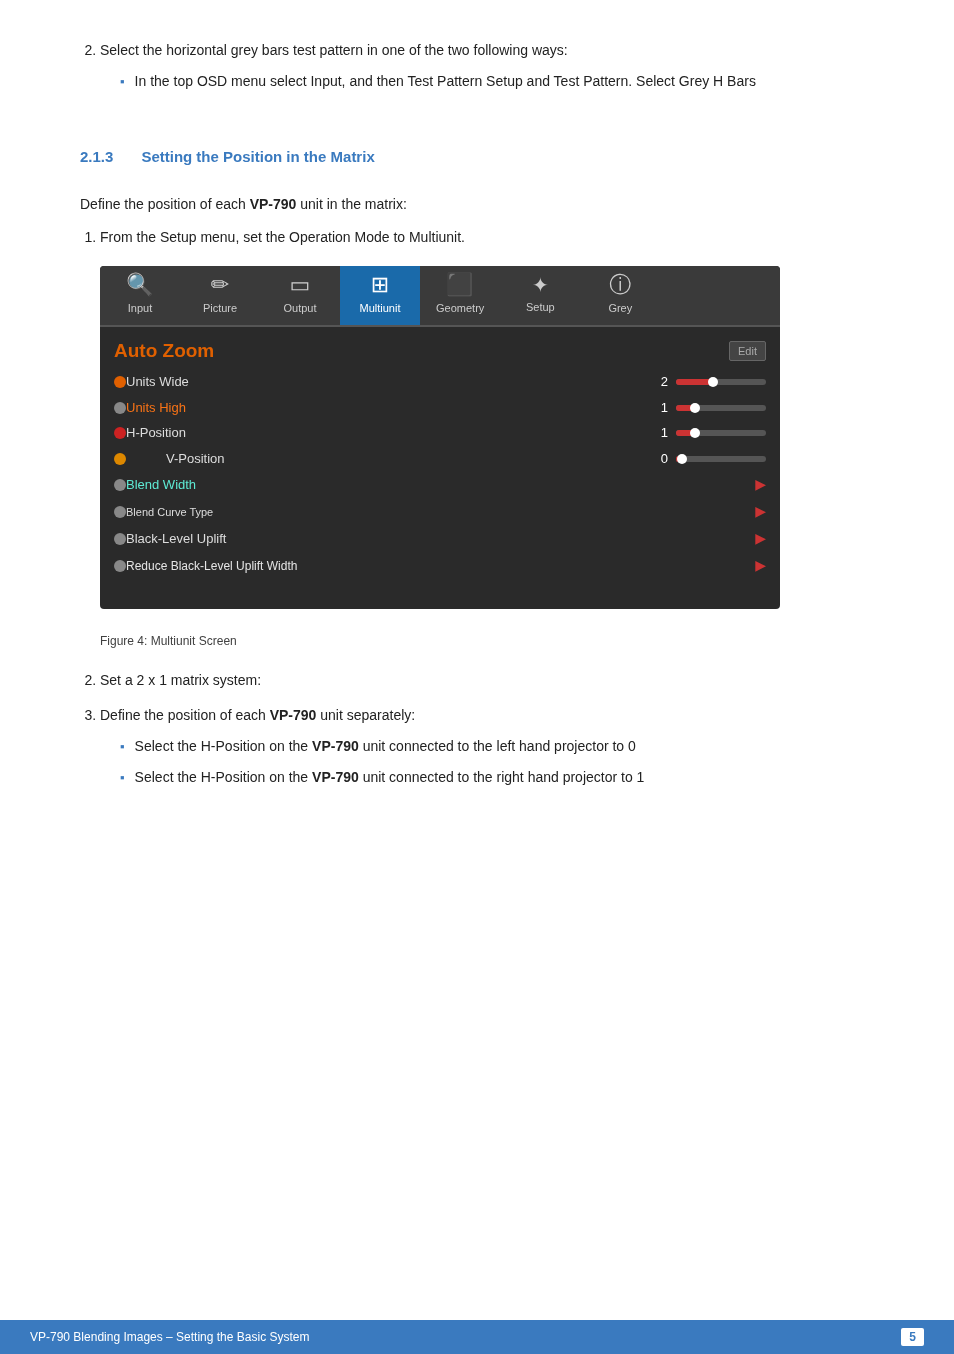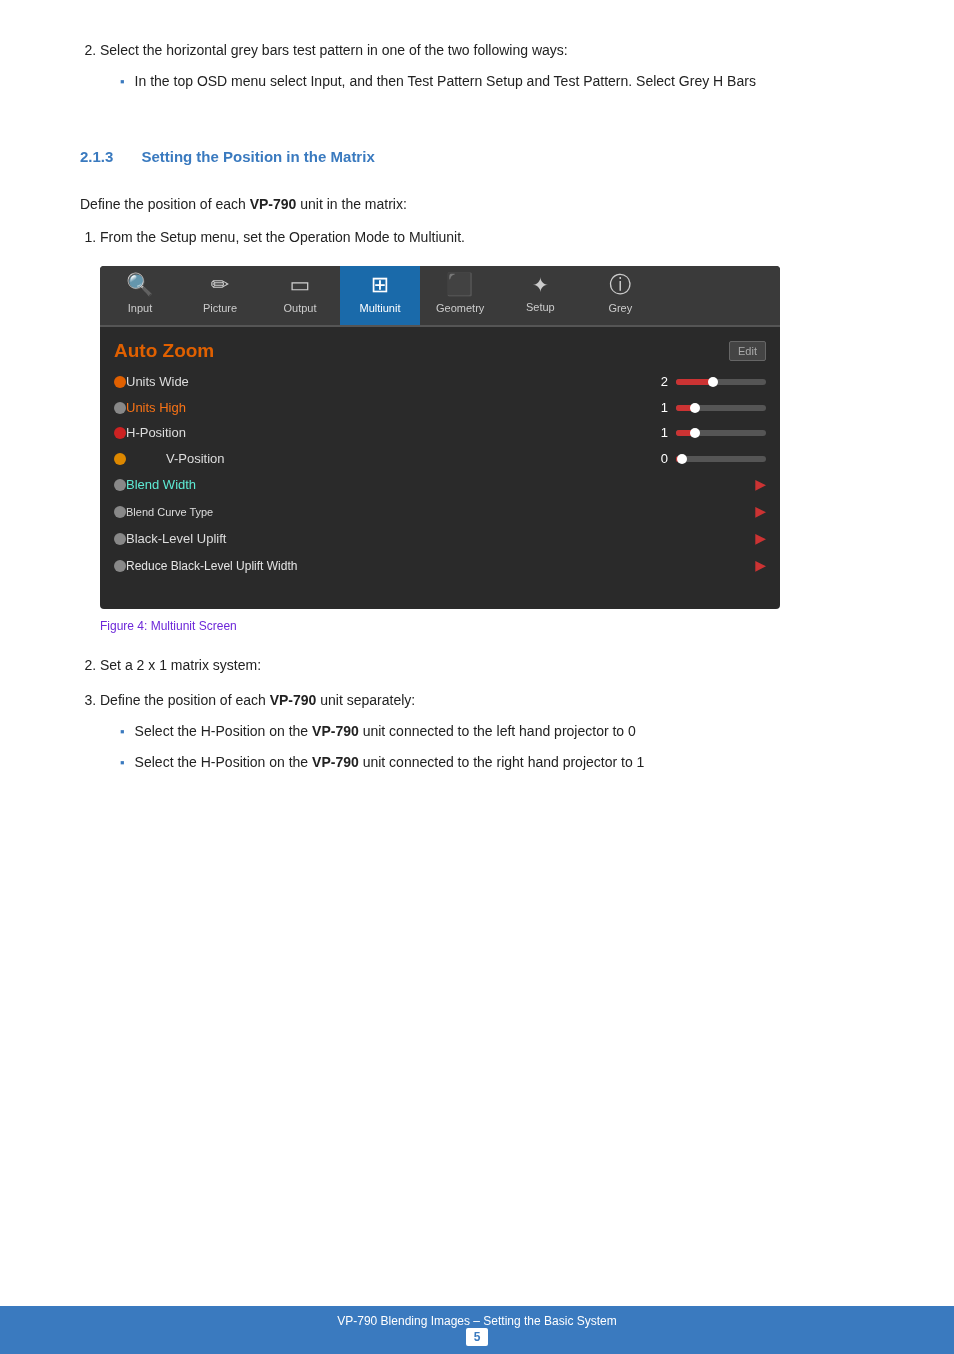--- a/index.html
+++ b/index.html
@@ -177,39 +177,38 @@
       position: absolute;
     }
 
     .osd-submenu-arrow {
       color: #cc3333;
       font-size: 14px;
       margin-left: auto;
     }
 
     .figure-caption {
-      color: #6d28d9;
+      color: #404040;
       font-size: 12px;
-      margin-top: 8px;
+      margin-top: 23px;
       margin-bottom: 18px;
     }
 
     .footer-bar {
       position: fixed;
       bottom: 0;
       left: 0;
       right: 0;
       background: #3a7abf;
       color: #fff;
       display: flex;
       align-items: center;
       justify-content: space-between;
       padding: 8px 30px;
       font-size: 12px;
-      flex-direction: column;
     }
     .footer-page {
       background: #fff;
       color: #3a7abf;
       font-weight: bold;
       padding: 2px 8px;
       border-radius: 2px;
     }
   </style>
 </head>

